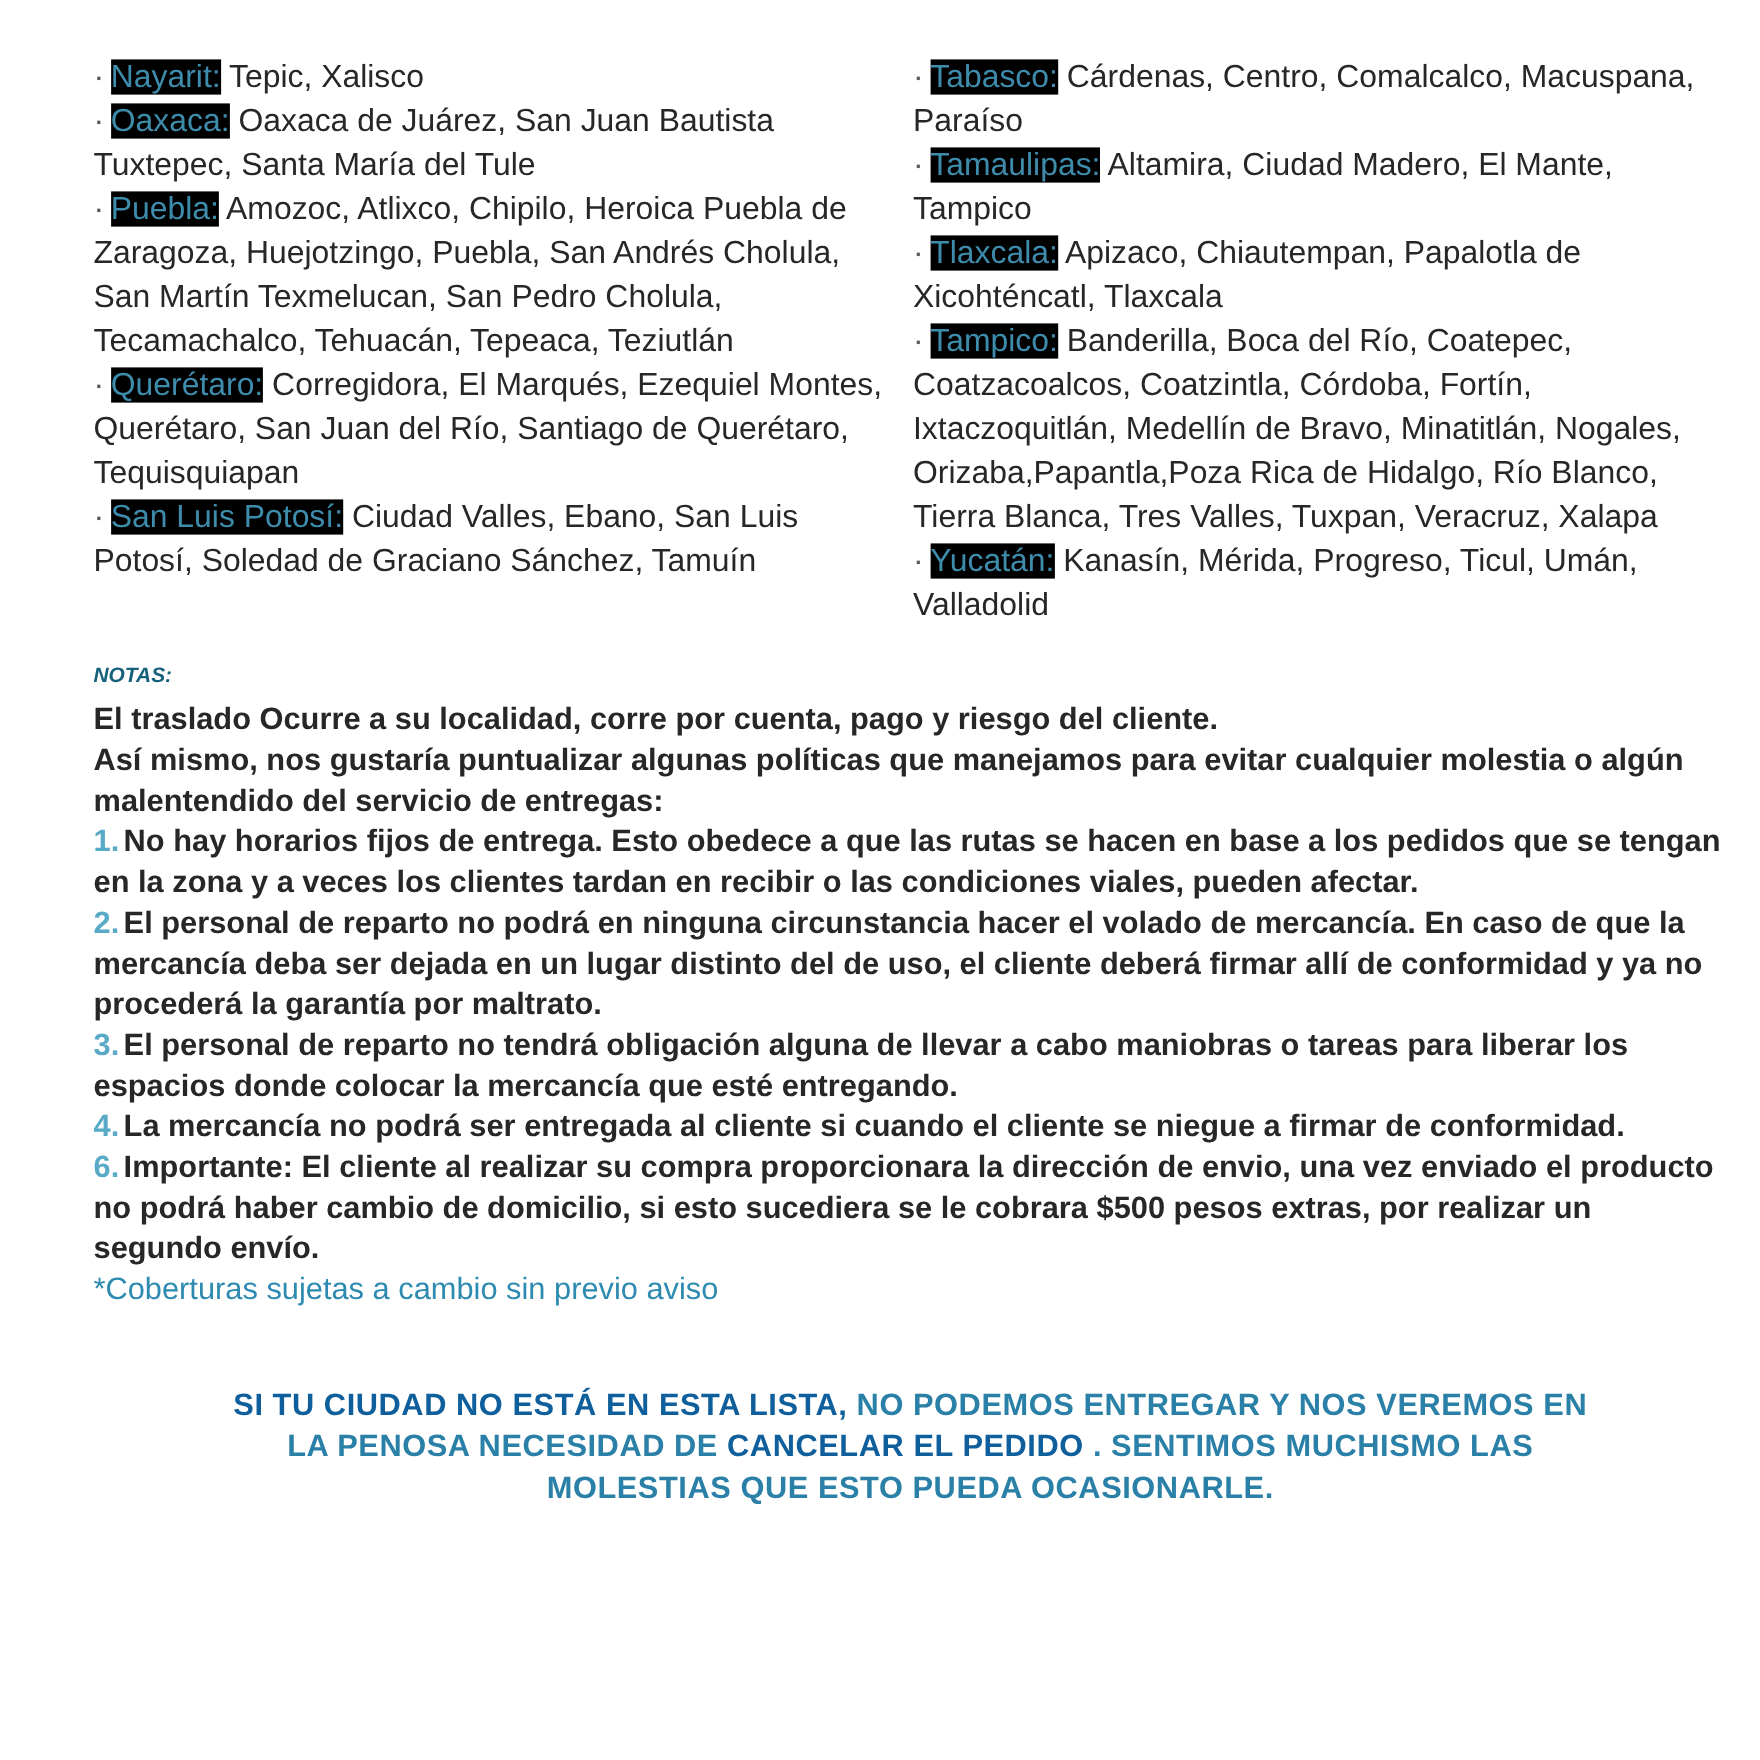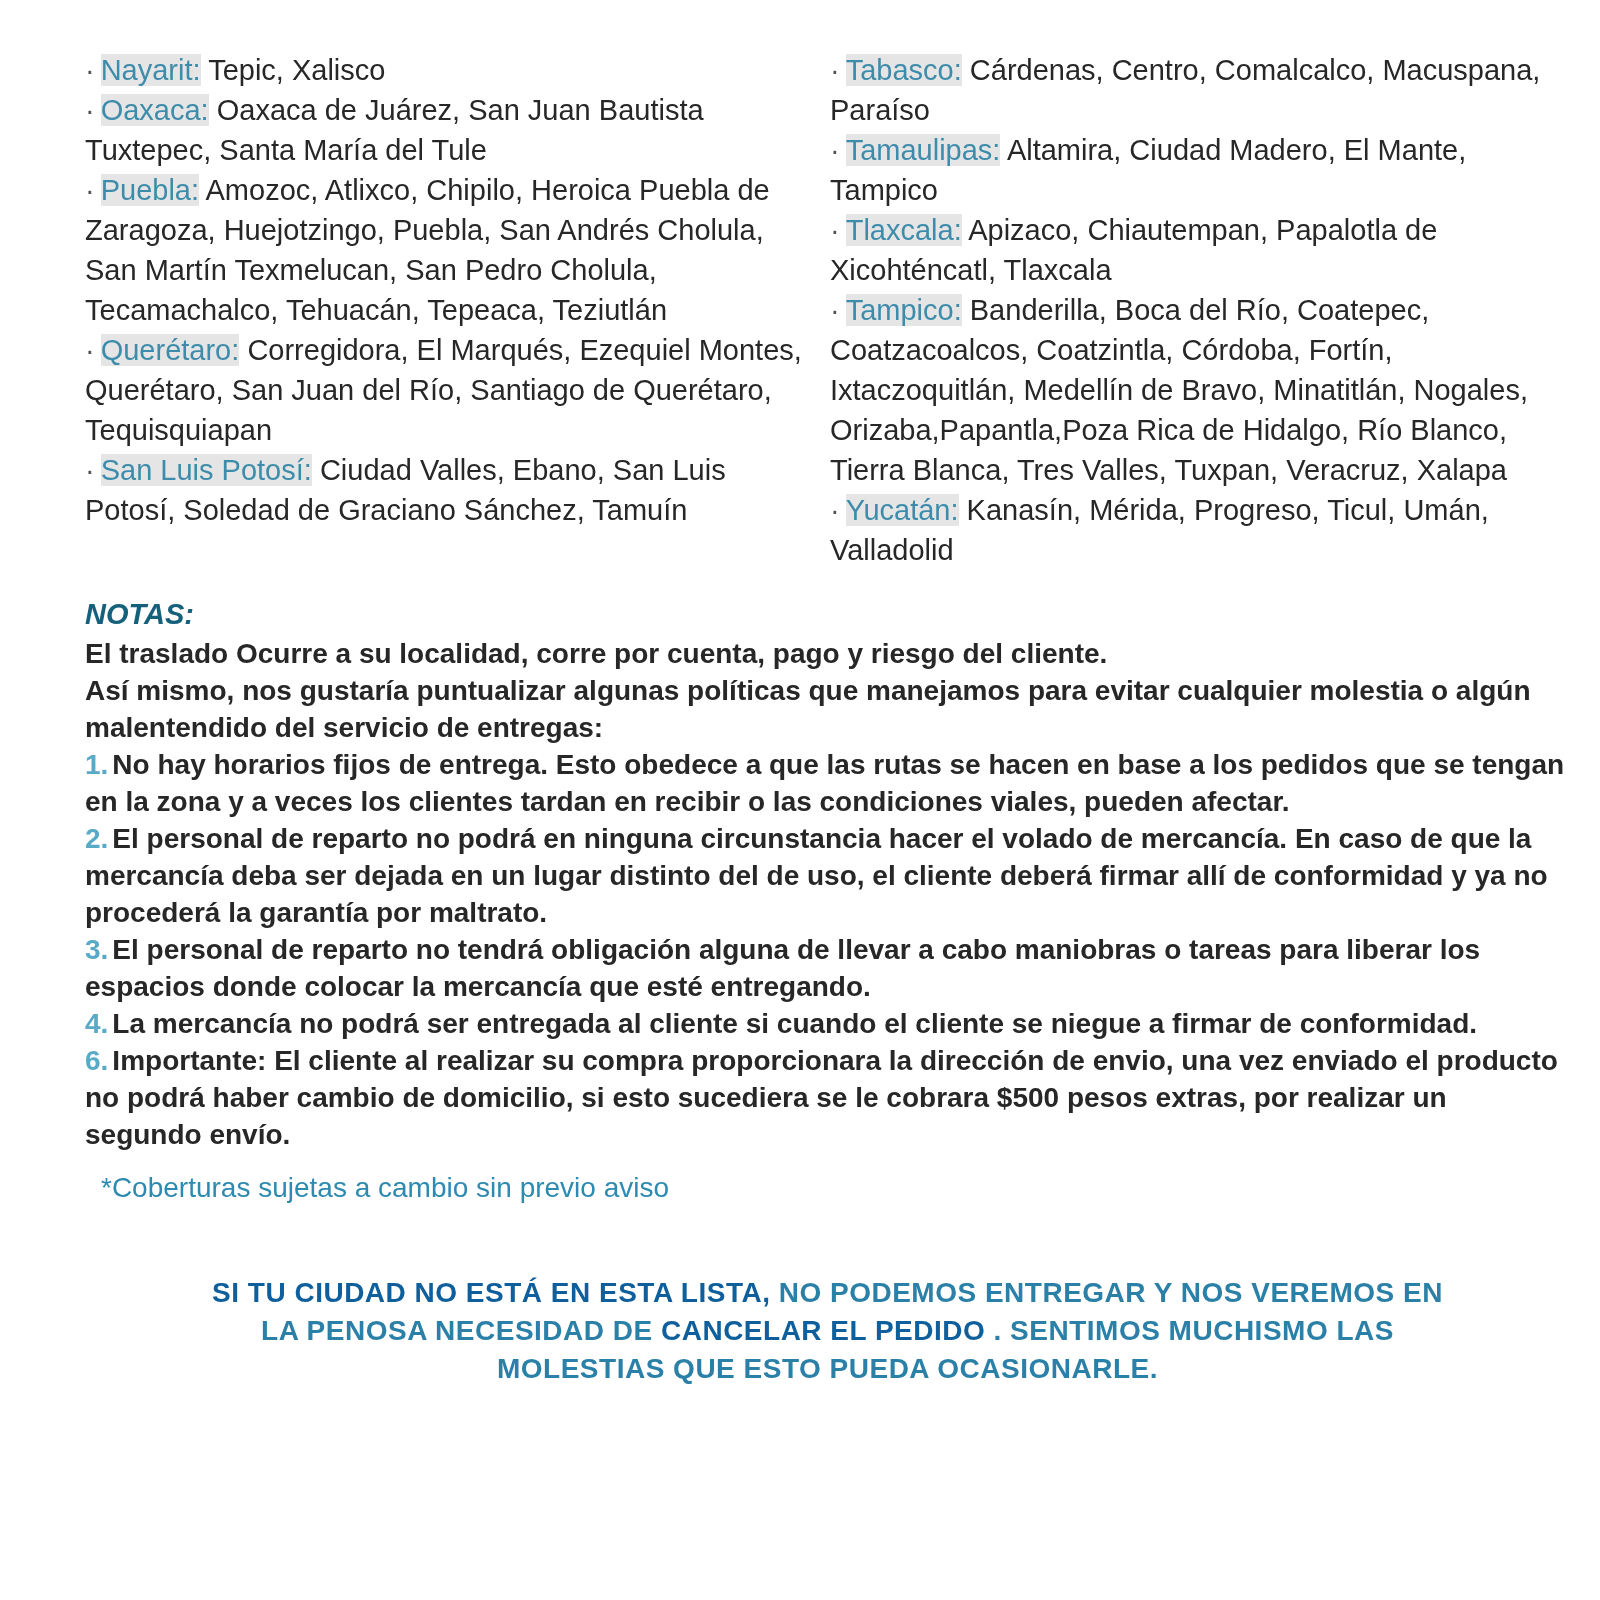--- a/index.html
+++ b/index.html
@@ -38,49 +38,49 @@
   }
   .entry {
     margin: 0;
   }
   .bullet {
     color: #555555;
     margin-right: 6px;
   }
   .state-name {
     color: #3e8cab;
-    background: #e5e5e5;
+    background: #000000;
   }
   .cities {
     color: #272727;
   }
   
   .notes {
     margin-top: 26px;
     font-size: 28px;
     line-height: 37px;
   }
   .notes-heading {
     color: #15607b;
     font-weight: bold;
     font-style: italic;
-    font-size: 29px;
+    font-size: 19px;
     margin: 0 0 2px 0;
   }
   .note-line, .note-item {
     margin: 0;
     font-weight: bold;
   }
   .note-number {
     color: #58aac6;
     margin-right: 4px;
   }
   .footnote {
     color: #2d8ab0;
-    margin: 16px;
+    margin: 0;
   }
   
   .footer-warning {
     margin-top: 68px;
     padding: 0 110px;
     text-align: center;
     font-size: 28px;
     line-height: 38px;
     font-weight: bold;
     letter-spacing: 0.5px;

